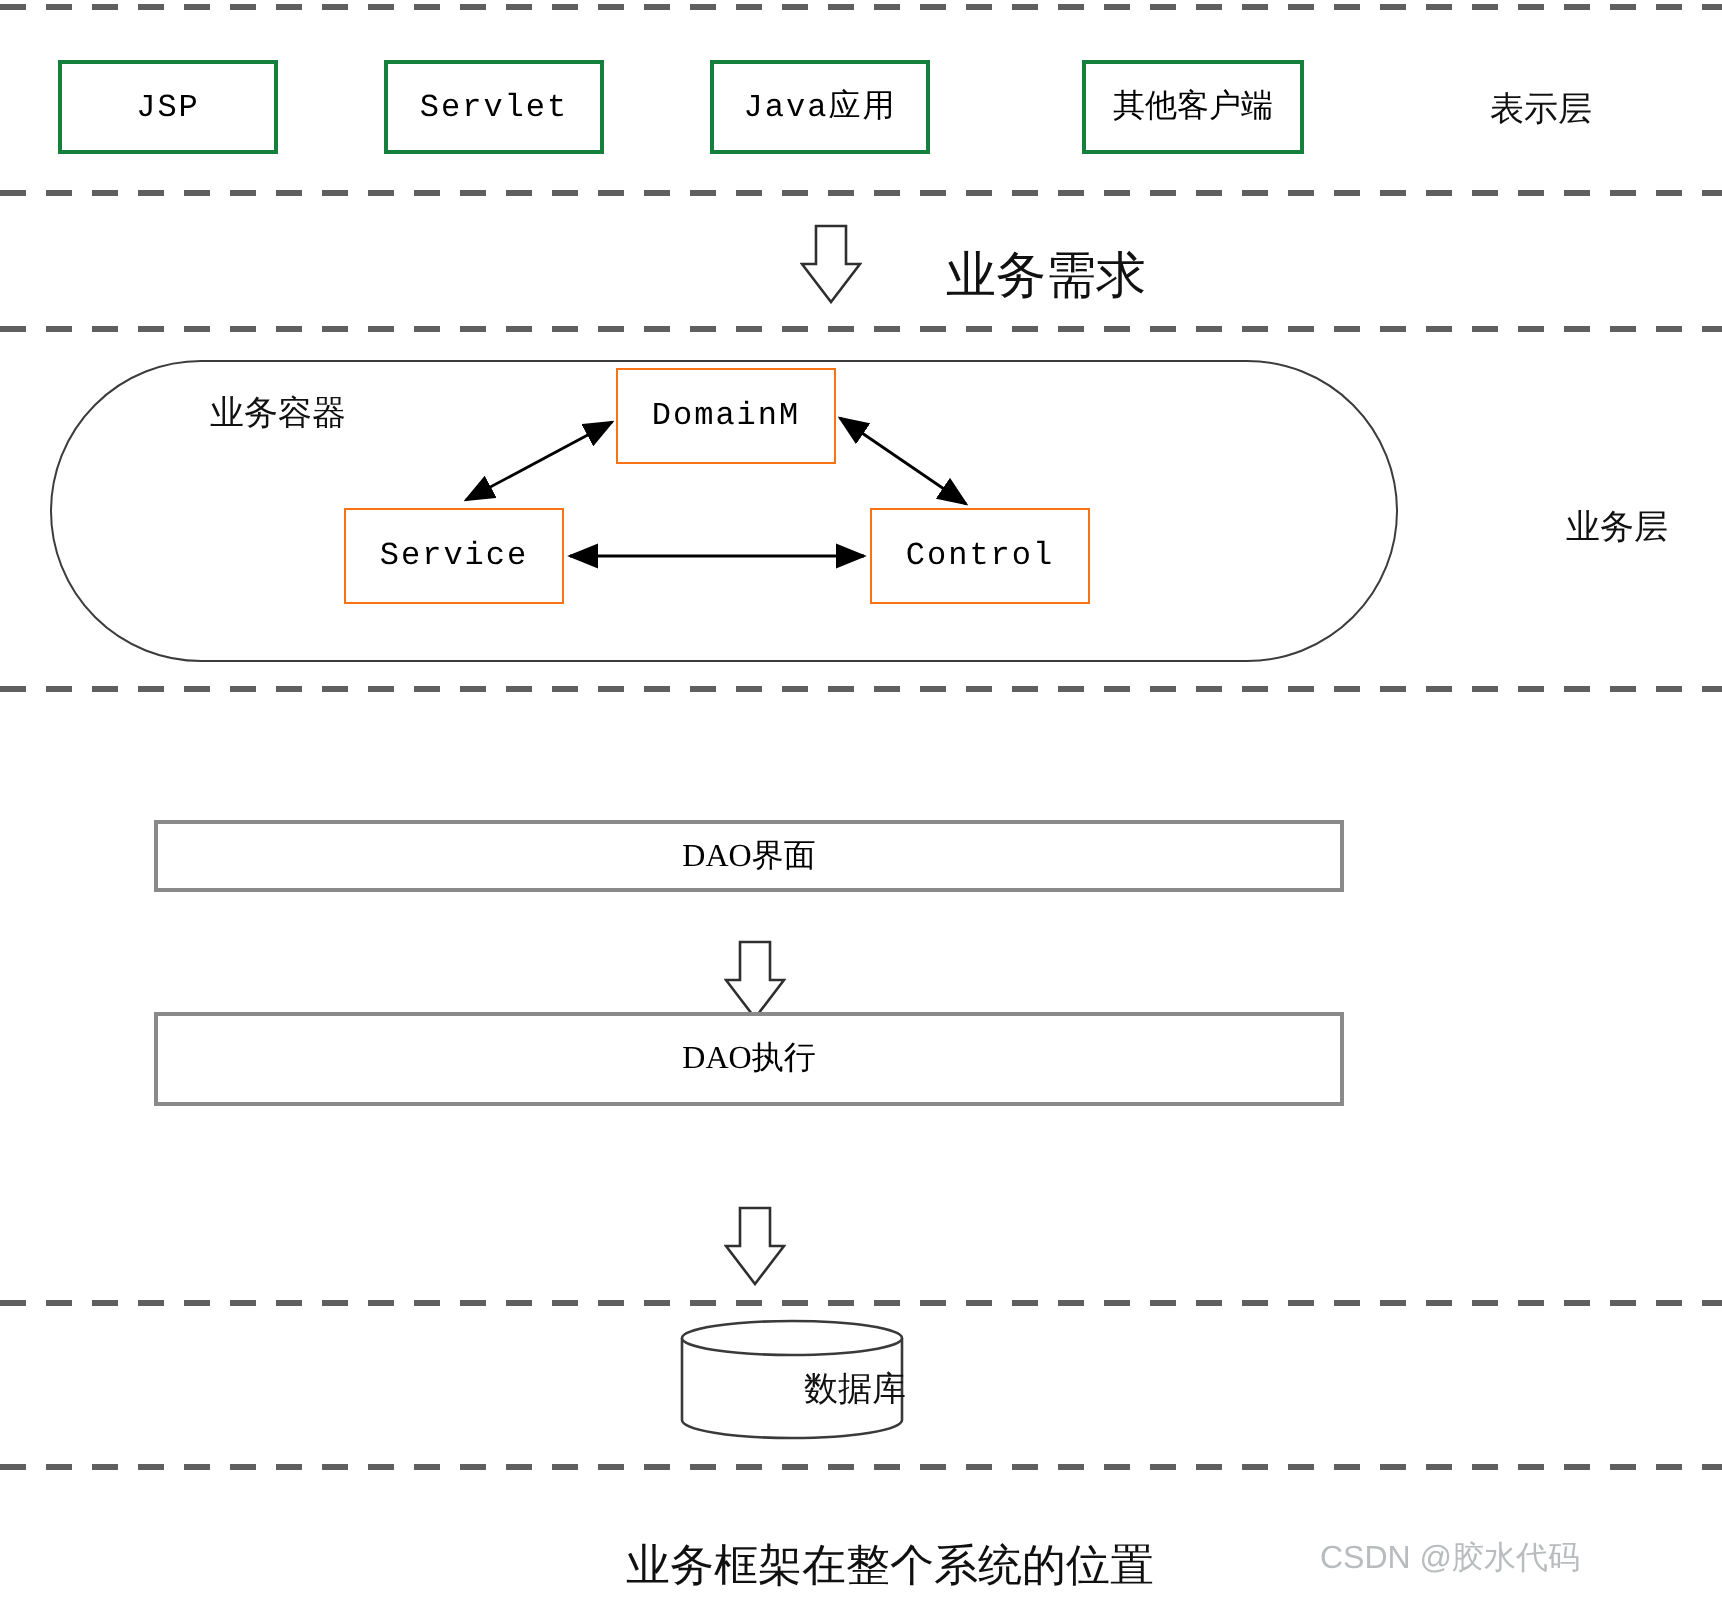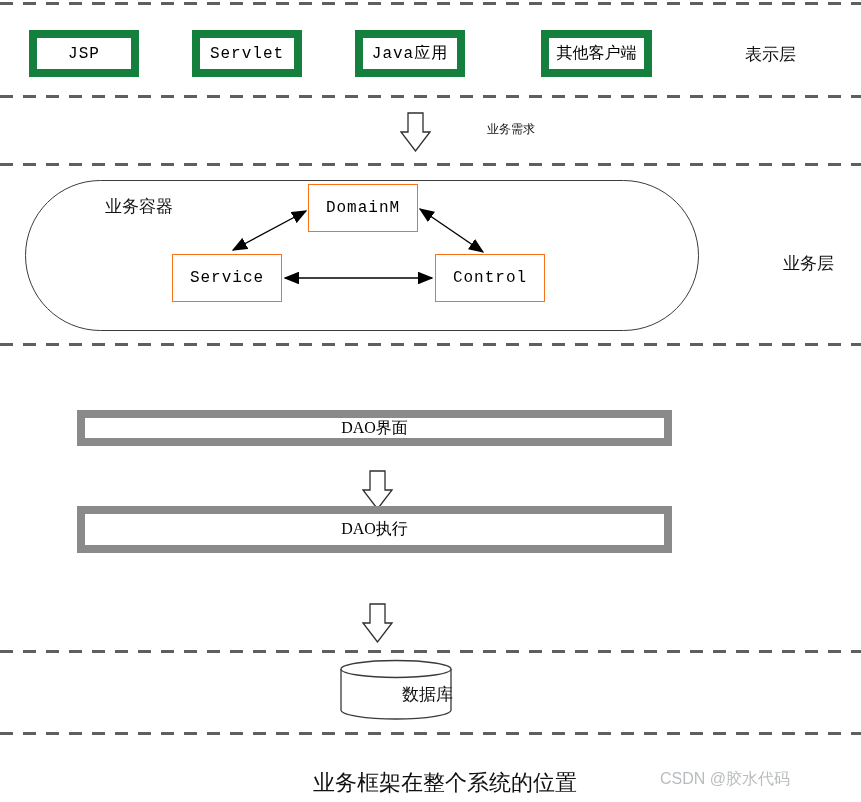--- a/index.html
+++ b/index.html
@@ -17,21 +17,21 @@
     position: absolute;
     left: 0;
     width: 861px;
     height: 3px;
     background: repeating-linear-gradient(90deg,
       #5f5f5f 0px, #5f5f5f 13px,
       transparent 13px, transparent 23px);
   }
   .box {
     position: absolute;
-    border: 8px solid #15803d;
+    border: 2px solid #15803d;
     background: #ffffff;
     display: flex;
     align-items: center;
     justify-content: center;
     font-size: 16px;
   }
   .mono { font-family: "Liberation Mono", "DejaVu Sans Mono", monospace; letter-spacing: 1px; }
   .cjk  { font-family: "Liberation Serif", "DejaVu Serif", serif; }
   .node {
     position: absolute;
@@ -91,21 +91,21 @@
 
   <div class="box mono" style="left:29px;  top:30px; width:110px; height:47px">JSP</div>
   <div class="box mono" style="left:192px; top:30px; width:110px; height:47px">Servlet</div>
   <div class="box mono" style="left:355px; top:30px; width:110px; height:47px">Java应用</div>
   <div class="box cjk" style="left:541px; top:30px; width:111px; height:47px">其他客户端</div>
   <div class="layer-label" style="left:745px; top:43px">表示层</div>
 
   <svg class="svg-abs" style="left:400px; top:112px" width="31" height="40" viewBox="0 0 31 40">
     <polygon class="blockarrow" points="8,1 23,1 23,20 30,20 15.5,39 1,20 8,20"></polygon>
   </svg>
-  <div class="layer-label" style="left:487px; top:121px; font-size:12px">业务需求</div>
+  <div class="layer-label" style="left:473px; top:121px; font-size:25px">业务需求</div>
 
   <div class="container-rounded"></div>
   <div class="layer-label" style="left:105px; top:195px; z-index:3">业务容器</div>
 
   <div class="node mono" style="left:308px; top:184px; width:110px; height:48px">DomainM</div>
   <div class="node mono" style="left:435px; top:254px; width:110px; height:48px">Control</div>
   <div class="node mono" style="left:172px; top:254px; width:110px; height:48px">Service</div>
 
   <div class="layer-label" style="left:783px; top:252px">业务层</div>
 

